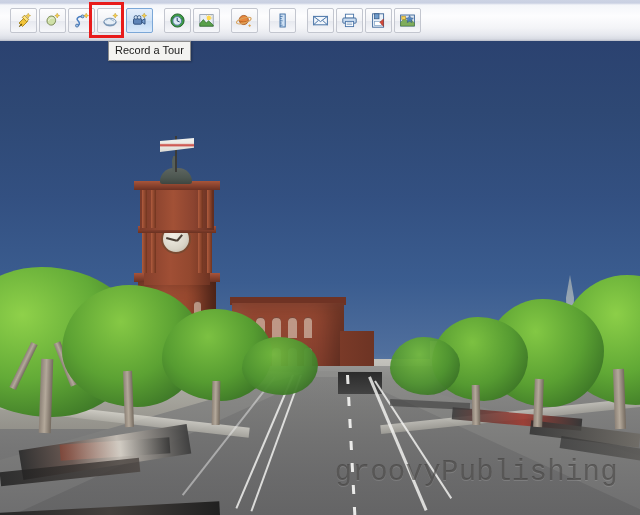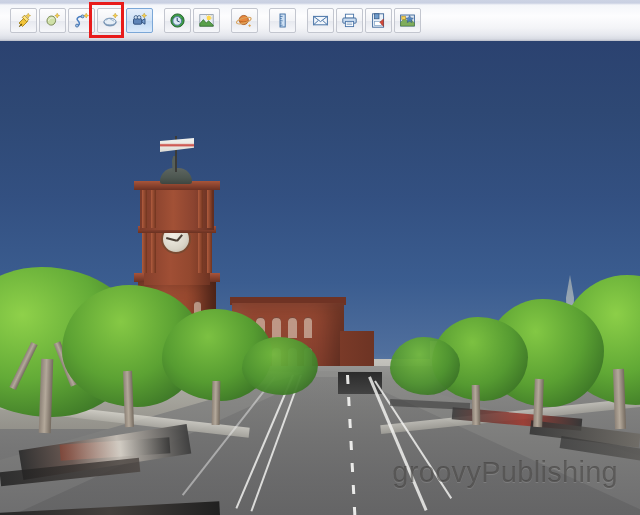--- a/index.html
+++ b/index.html
@@ -334,21 +334,21 @@
   }
   .trunk {
     position: absolute;
     background: linear-gradient(to right, #8d8277 0%, #b3a89a 45%, #746a5f 100%);
   }
 
   .watermark {
     position: absolute;
     right: 22px;
     bottom: 26px;
-    font-family: Liberation Sans, sans-serif;
+    font-family: Liberation Mono, monospace;
     font-size: 29px;
     color: rgba(60,58,56,0.58);
     letter-spacing: 0.3px;
     white-space: nowrap;
     text-shadow: 0 1px 0 rgba(255,255,255,0.13);
   }
 </style>
 </head>
 <body>
 
@@ -524,20 +524,21 @@
             </svg>
           </span>
         </div>
       </div>
 
     </div>
 
     <div class="redbox"></div>
   </div>
 
+  <div class="tooltip">Record a Tour</div>
 
   <div class="view3d">
 
     <div class="sky"></div>
 
     <div class="bg-bldg" style="left:430px; top:300px; width:46px; height:56px; background:linear-gradient(to bottom,#d2d1cc,#b4b3ae);"></div>
     <div class="bg-bldg" style="left:474px; top:312px; width:36px; height:44px; background:linear-gradient(to bottom,#c7c6c1,#adaca7);"></div>
     <div class="bg-bldg" style="left:372px; top:318px; width:58px; height:36px; background:linear-gradient(to bottom,#c4c3bd,#a6a5a0);"></div>
     <div class="bg-spire"></div>
 

